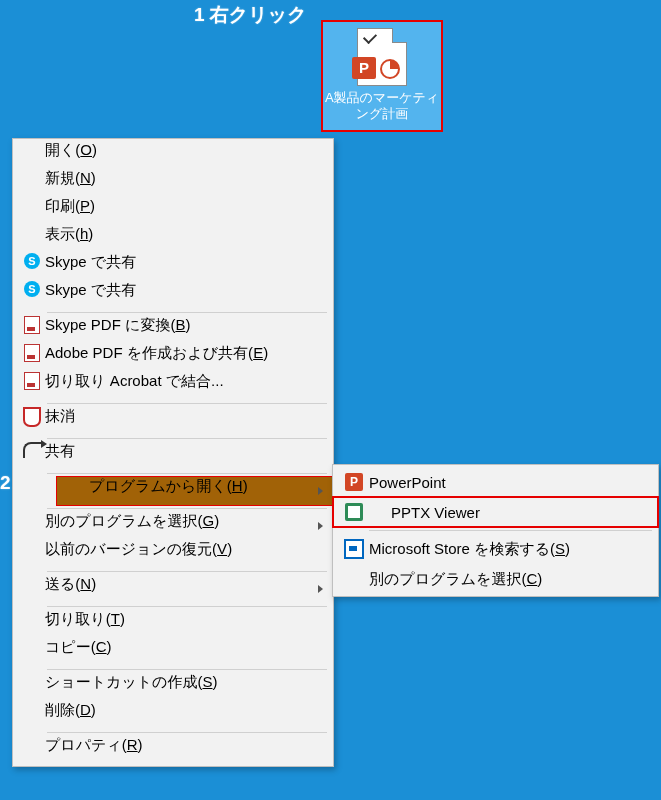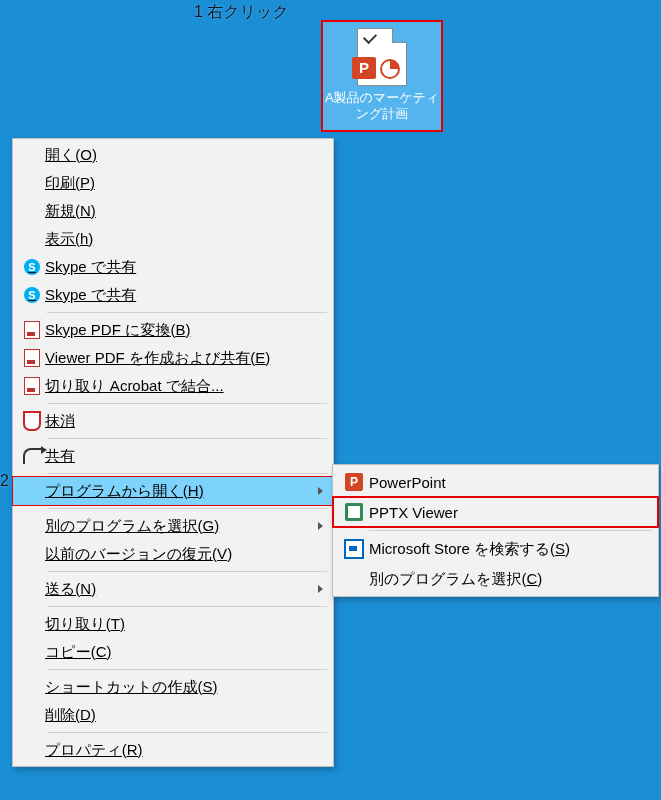--- a/index.html
+++ b/index.html
@@ -86,67 +86,67 @@
     margin-top: 4px;
     color: #fff;
     font-size: 13px;
     line-height: 16px;
     padding: 0 0;
   }
 
   
   .anno {
     position: absolute;
-    color: #0f172a;
-    font-weight: normal;
-    font-size: 16px;
+    color: #ffffff;
+    font-weight: bold;
+    font-size: 19px;
     white-space: nowrap;
     text-shadow: 0 0 2px rgba(255,255,255,0.4);
   }
   .anno1 { left: 194px; top: 2px; }
   .anno2 { left: 0px; top: 472px; }
   .anno3 { left: 640px; top: 470px; }
 
   
   .menu {
     position: absolute;
     left: 12px;
     top: 138px;
     width: 320px;
     background: #f2f2f2;
     border: 1px solid #bfbfbf;
     box-shadow: 2px 3px 6px rgba(0,0,0,0.25);
     padding: 2px 0;
   }
   .menu .item {
     display: flex;
-    align-items: center;
+    align-items: flex-start;
     height: 28px;
     padding: 0 8px 0 6px;
     position: relative;
     white-space: nowrap;
-    text-decoration: underline;
   }
   .menu .item .ico {
     width: 26px;
     display: flex;
     justify-content: center;
     align-items: center;
   }
   .menu .item .txt {
     flex: 1;
   }
   .menu .sep {
     height: 1px;
     background: #d0d0d0;
     margin: 3px 6px 3px 34px;
   }
   .menu .item u { text-decoration: underline; }
   .menu .item.selected {
-    background: #7dd3fc;
+    background: #a16207;
+    margin-left: 44px;
   }
   .menu .item.selected::before{
     content:"";
     position:absolute;
     inset:0;
     outline:1px solid #e60000;
     pointer-events:none;
   }
   .menu .item .arrow {
     position: absolute;
@@ -181,20 +181,21 @@
   .submenu .item .ico { width: 30px; display:flex; justify-content:center; align-items:center; }
   .submenu .item .txt { flex: 1; }
   .submenu .sep {
     height: 1px;
     background: #d0d0d0;
     margin: 3px 6px 3px 36px;
   }
   .submenu .item.highlight {
     outline: 2px solid #e60000;
     outline-offset: -1px;
+    gap: 22px;
   }
 
   
   .ic-skype {
     width:16px;height:16px;border-radius:50%;background:#00aff0;color:#fff;
     font-size:11px;font-weight:bold;line-height:16px;text-align:center;
   }
   .ic-pdf {
     width:14px;height:16px;background:#fff;border:1px solid #b33;position:relative;
   }
@@ -241,28 +242,28 @@
 </div>
 
 <div class="menu">
 
   <div class="item">
     <span class="ico"></span>
     <span class="txt"><span>開く(</span><u>O</u><span>)</span></span>
   </div>
   <div class="item">
     <span class="ico"></span>
+    <span class="txt"><span>新規(</span><u>N</u><span>)</span></span>
+  </div>
+  <div class="item">
+    <span class="ico"></span>
     <span class="txt"><span>印刷(</span><u>P</u><span>)</span></span>
   </div>
   <div class="item">
     <span class="ico"></span>
-    <span class="txt"><span>新規(</span><u>N</u><span>)</span></span>
-  </div>
-  <div class="item">
-    <span class="ico"></span>
     <span class="txt"><span>表示(</span><u>h</u><span>)</span></span>
   </div>
   <div class="item">
     <span class="ico">
         <span class="ic-skype">S</span>
       </span>
     <span class="txt">Skype で共有</span>
   </div>
   <div class="item">
     <span class="ico">
@@ -276,21 +277,21 @@
   <div class="item">
     <span class="ico">
         <span class="ic-pdf"></span>
       </span>
     <span class="txt"><span>Skype PDF に変換(</span><u>B</u><span>)</span></span>
   </div>
   <div class="item">
     <span class="ico">
         <span class="ic-pdf"></span>
       </span>
-    <span class="txt"><span>Viewer PDF を作成および共有(</span><u>E</u><span>)</span></span>
+    <span class="txt"><span>Adobe PDF を作成および共有(</span><u>E</u><span>)</span></span>
   </div>
   <div class="item">
     <span class="ico">
         <span class="ic-pdf"></span>
       </span>
     <span class="txt">切り取り Acrobat で結合...</span>
   </div>
 
   <div class="sep"></div>
 

